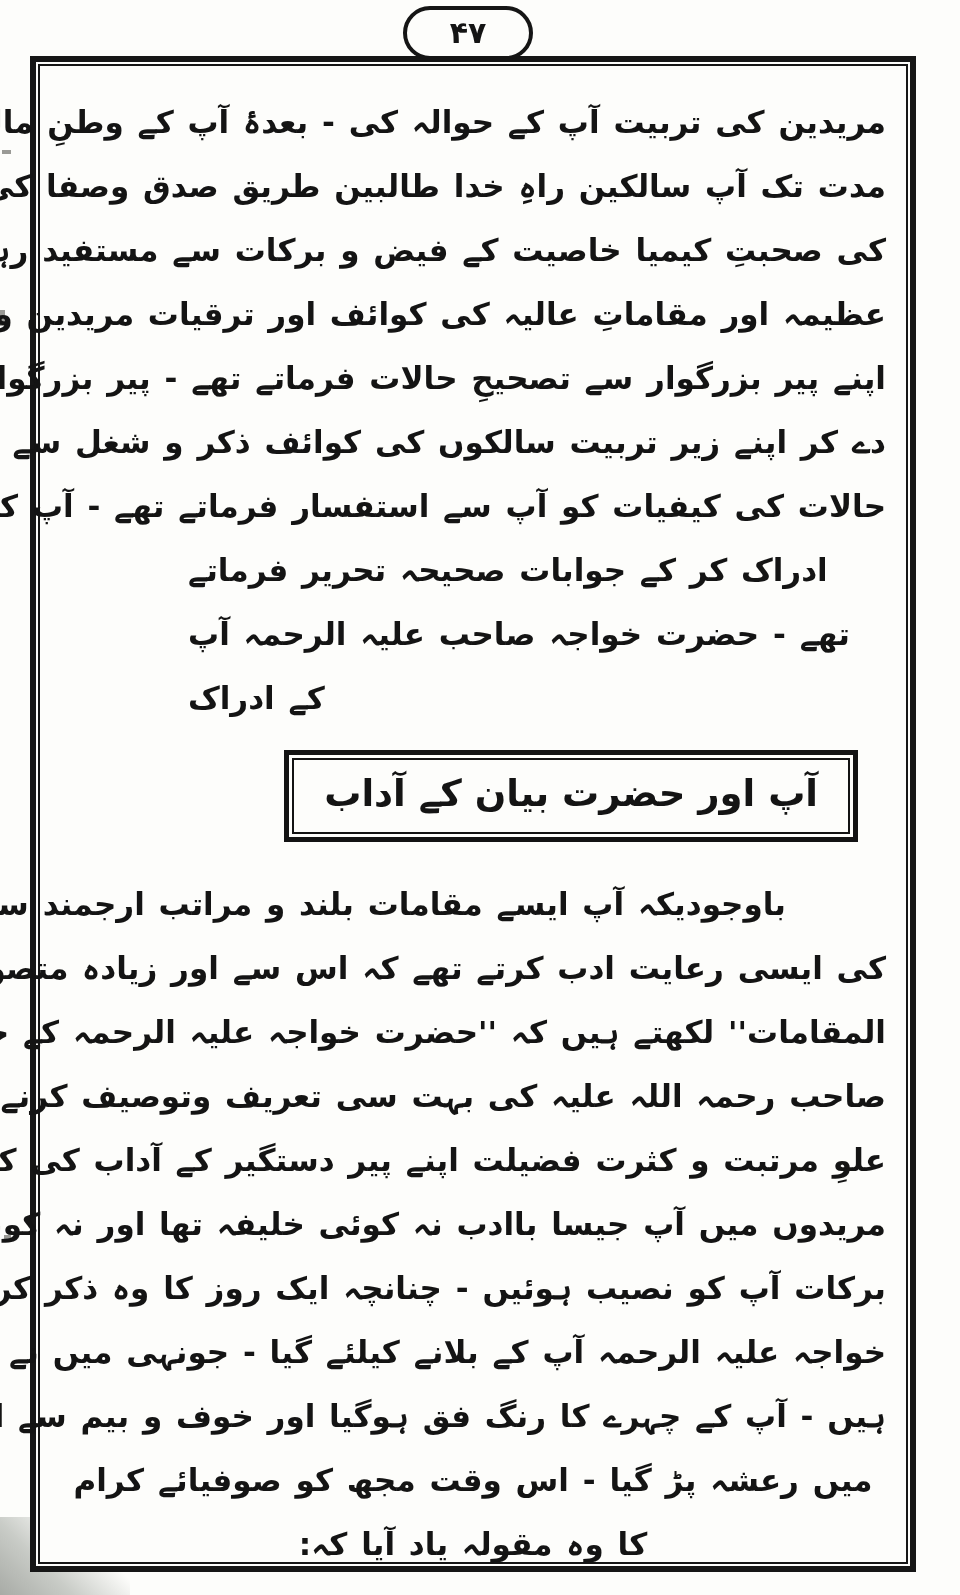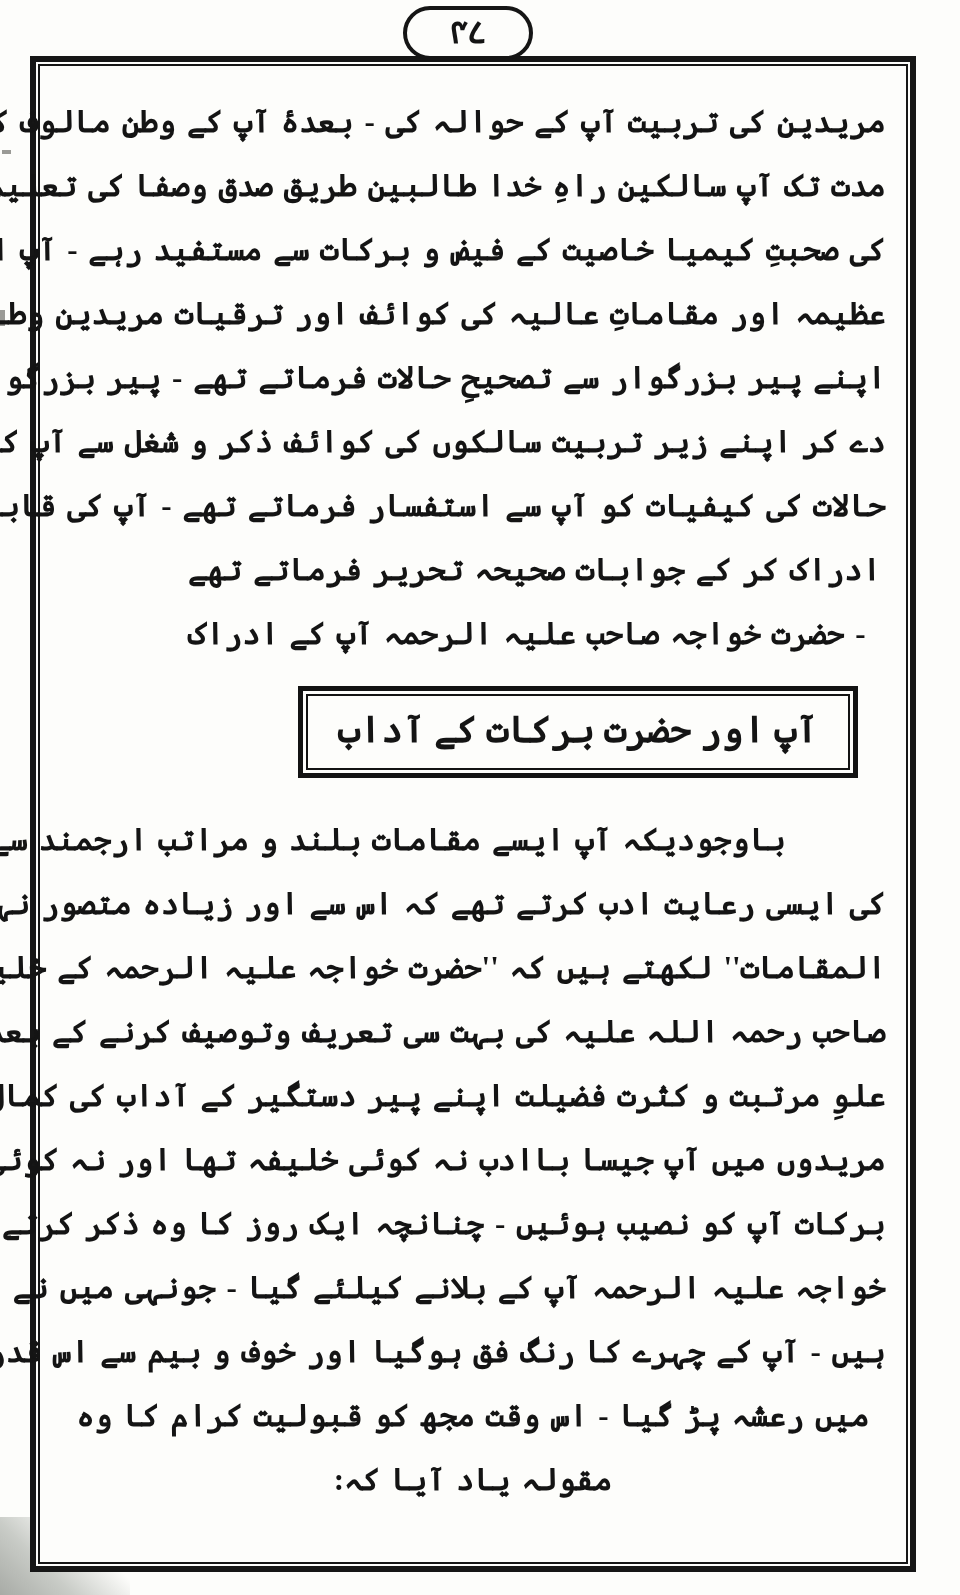--- a/index.html
+++ b/index.html
@@ -2,21 +2,21 @@
 <html lang="ur" dir="rtl"><head>
 <meta charset="utf-8">
 <style>
   html,body{margin:0;padding:0;}
   body{
     width:960px;height:1595px;position:relative;overflow:hidden;
     background:#fdfdfb;
     font-family:"DejaVu Sans", sans-serif;
     color:#141414;
   }
-  .page{position:absolute;inset:0;font-family:Liberation Serif, serif;}
+  .page{position:absolute;inset:0;}
 
   
   .page-number-badge{
     position:absolute;left:403px;top:6px;width:130px;height:54px;
     background:#fdfdfb;border:4px solid #151515;border-radius:29px;
     display:flex;align-items:center;justify-content:center;
     z-index:3;box-sizing:border-box;
   }
   .page-number-badge span{font-size:30px;font-weight:bold;line-height:1;}
 
@@ -99,35 +99,35 @@
           <div class="line">کی صحبتِ کیمیا خاصیت کے فیض و برکات سے مستفید رہے - آپ اس زمانہ میں اپنے حالاتِ</div>
           <div class="line">عظیمہ اور مقاماتِ عالیہ کی کوائف اور ترقیات مریدین وطالبین کے حالات سے اطلاع دے کر</div>
           <div class="line">اپنے پیر بزرگوار سے تصحیحِ حالات فرماتے تھے - پیر بزرگوار آپ کے حالات کی قبولیت کی بشارت</div>
           <div class="line">دے کر اپنے زیر تربیت سالکوں کی کوائف ذکر و شغل سے آپ کو مطلع فرماتے اور ان کے بعض</div>
           <div class="line">حالات کی کیفیات کو آپ سے استفسار فرماتے تھے - آپ کی قابلیت اور ترقیات کا وہیں سے</div>
           <div class="line">ادراک کر کے جوابات صحیحہ تحریر فرماتے تھے - حضرت خواجہ صاحب علیہ الرحمہ آپ کے ادراک</div>
         </div>
 
       <div class="heading-box">
         <div class="heading-wrap">
-          <span class="heading-text">آپ اور حضرت برکات کے آداب</span>
+          <span class="heading-text">آپ اور حضرت بیان کے آداب</span>
         </div>
       </div>
 
       <div class="para" id="para2">
           <div class="line">باوجودیکہ آپ ایسے مقامات بلند و مراتب ارجمند سے سرفراز تھے مگر اپنے پیر بزرگوار</div>
           <div class="line">کی ایسی رعایت ادب کرتے تھے کہ اس سے اور زیادہ متصور نہیں ہوسکتی - صاحب ''زبدۃ</div>
           <div class="line">المقامات'' لکھتے ہیں کہ ''حضرت خواجہ علیہ الرحمہ کے خلیفہ حسام الدین اپنے پیر بھائی حضرت مجدد</div>
           <div class="line">صاحب رحمہ اللہ علیہ کی بہت سی تعریف وتوصیف کرنے کے بعد بیان فرماتے تھے کہ آپ باوجودِ</div>
           <div class="line">علوِ مرتبت و کثرت فضیلت اپنے پیر دستگیر کے آداب کی کمال رعایت کرتے ہیں - حضرت کے</div>
           <div class="line">مریدوں میں آپ جیسا باادب نہ کوئی خلیفہ تھا اور نہ کوئی مرید - یہی وجہ ہے کہ اور سب سے زیادہ</div>
           <div class="line">برکات آپ کو نصیب ہوئیں - چنانچہ ایک روز کا وہ ذکر کرتے ہیں کہ میں بموجب ارشاد حضرت</div>
           <div class="line">خواجہ علیہ الرحمہ آپ کے بلانے کیلئے گیا - جونہی میں نے آپ سے کہا کہ حضرت یاد فرماتے</div>
           <div class="line">ہیں - آپ کے چہرے کا رنگ فق ہوگیا اور خوف و بیم سے اس قدر مضطرب ہوئے کہ تمام بدن</div>
-          <div class="line">میں رعشہ پڑ گیا - اس وقت مجھ کو قبولیت کرام کا وہ مقولہ یاد آیا کہ:</div>
+          <div class="line">میں رعشہ پڑ گیا - اس وقت مجھ کو صوفیائے کرام کا وہ مقولہ یاد آیا کہ:</div>
         </div>
 
       
 
     </div>
   </div>
 
 </div>
 
 </body></html>

